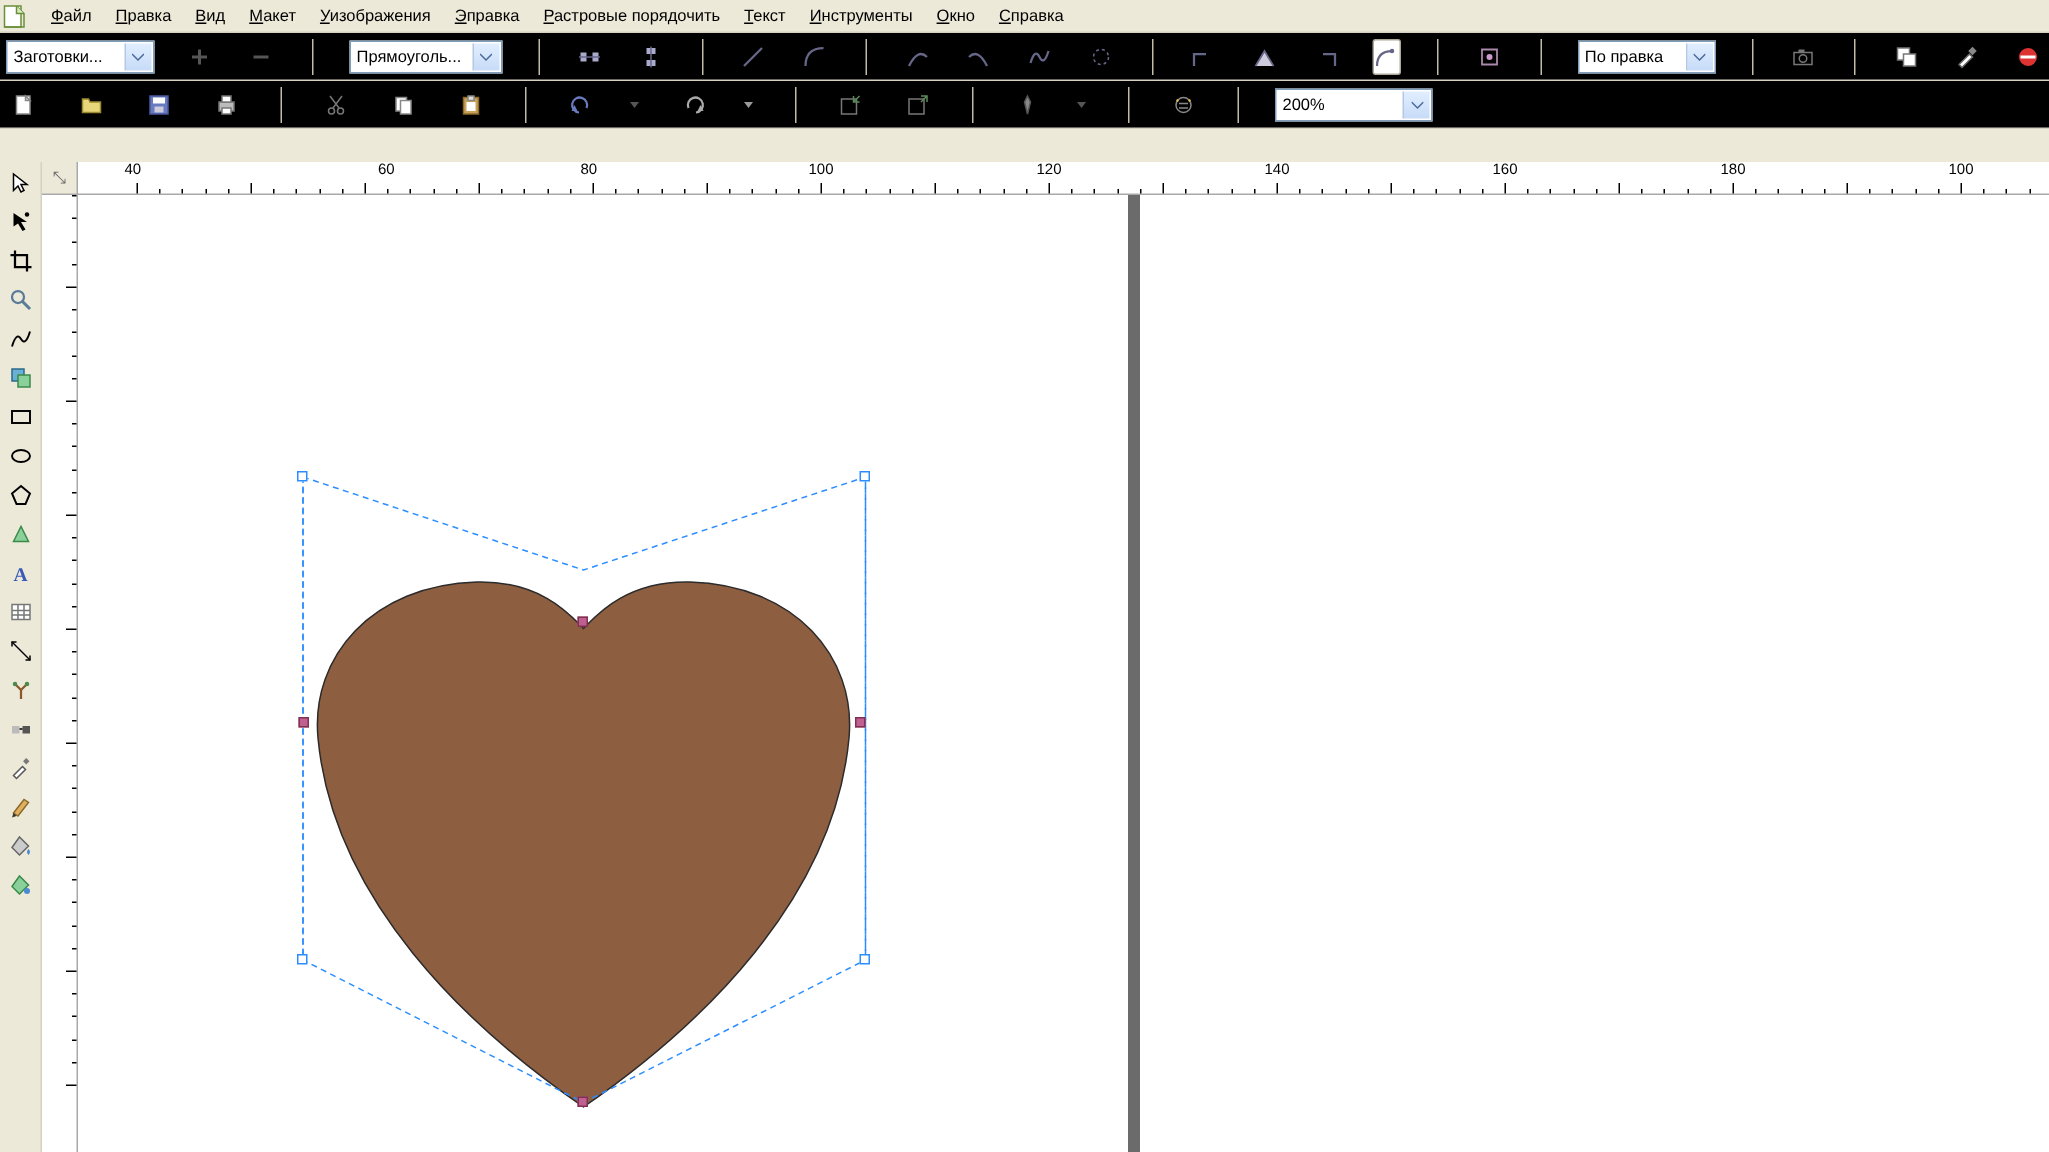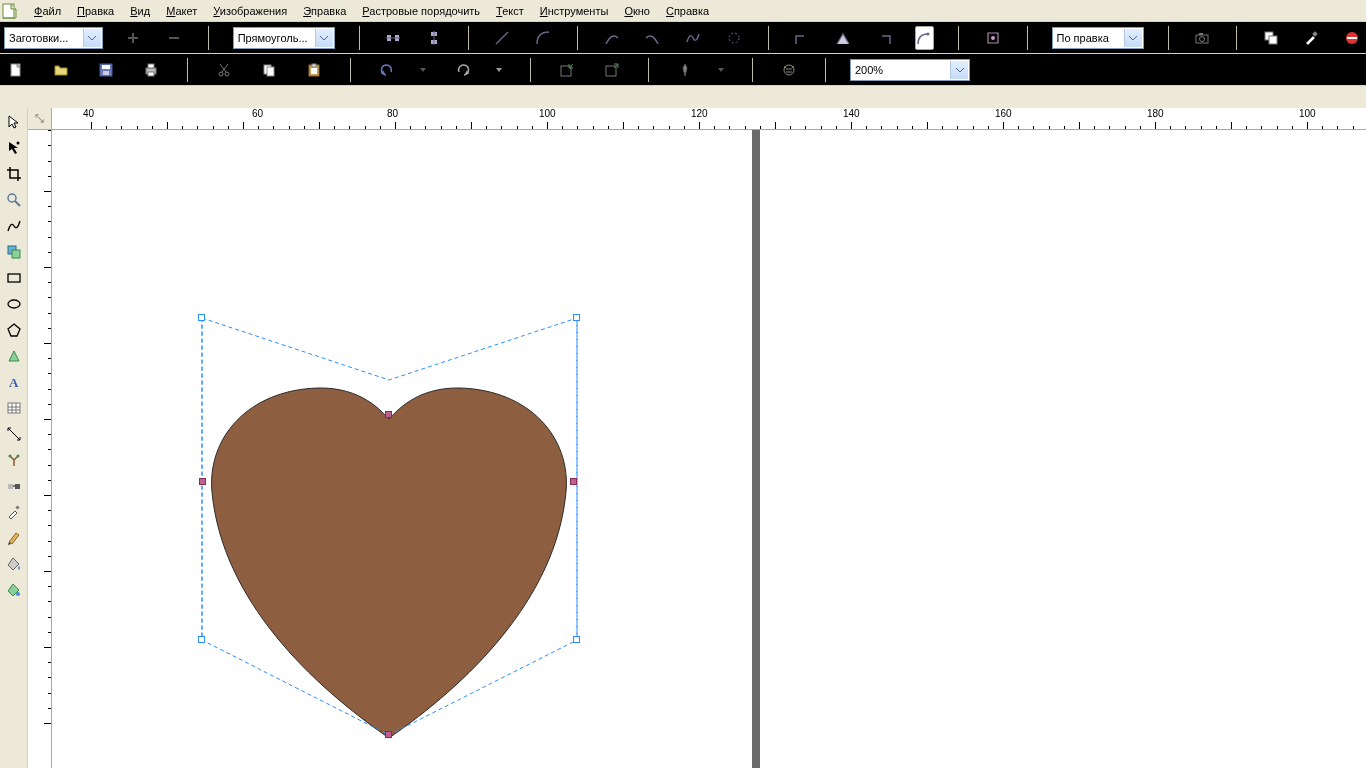--- a/index.html
+++ b/index.html
@@ -305,21 +305,21 @@
   <div class="sep"></div>
   <div class="tbtn">
       <svg class="icon" viewBox="0 0 16 16">
         <circle cx="8" cy="8" r="5" fill="none" stroke="#888"></circle>
         <path d="M5 7 L11 7 M5 10 L11 10" stroke="#888"></path>
         <circle cx="4" cy="5" r=".8" fill="#e8c050"></circle>
         <circle cx="12" cy="5" r=".8" fill="#e8c050"></circle>
       </svg>
     </div>
   <div class="sep"></div>
-  <div class="combo" style="width:120px">
+  <div class="combo" style="width:105px">
     <span class="combo-text">200%</span>
     <span class="arrow">
         <svg viewBox="0 0 8 8">
           <path d="M0 2 L4 6 L8 2" fill="none" stroke="#4a6a9a"></path>
         </svg>
       </span>
   </div>
 </div>
 
 <div class="workspace">

